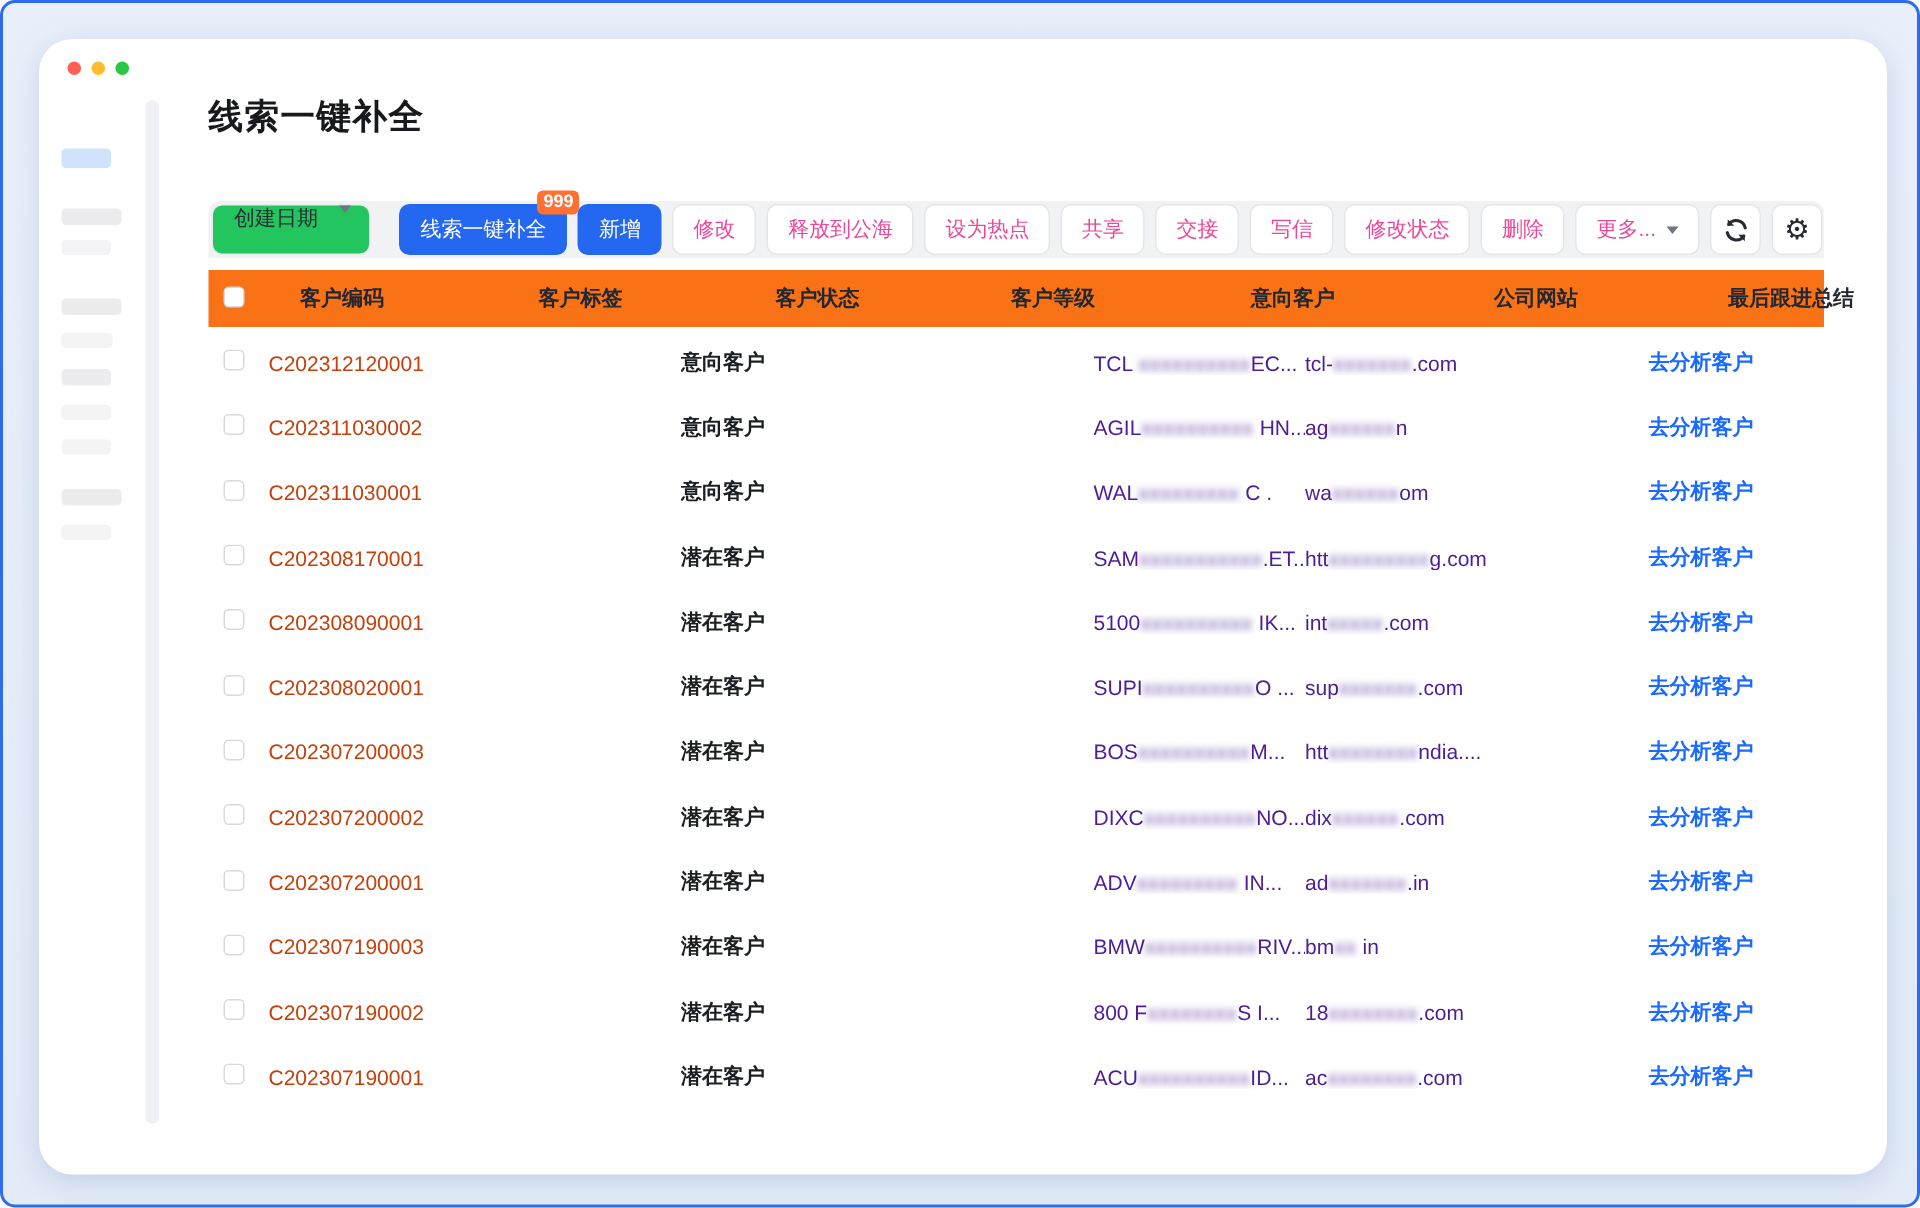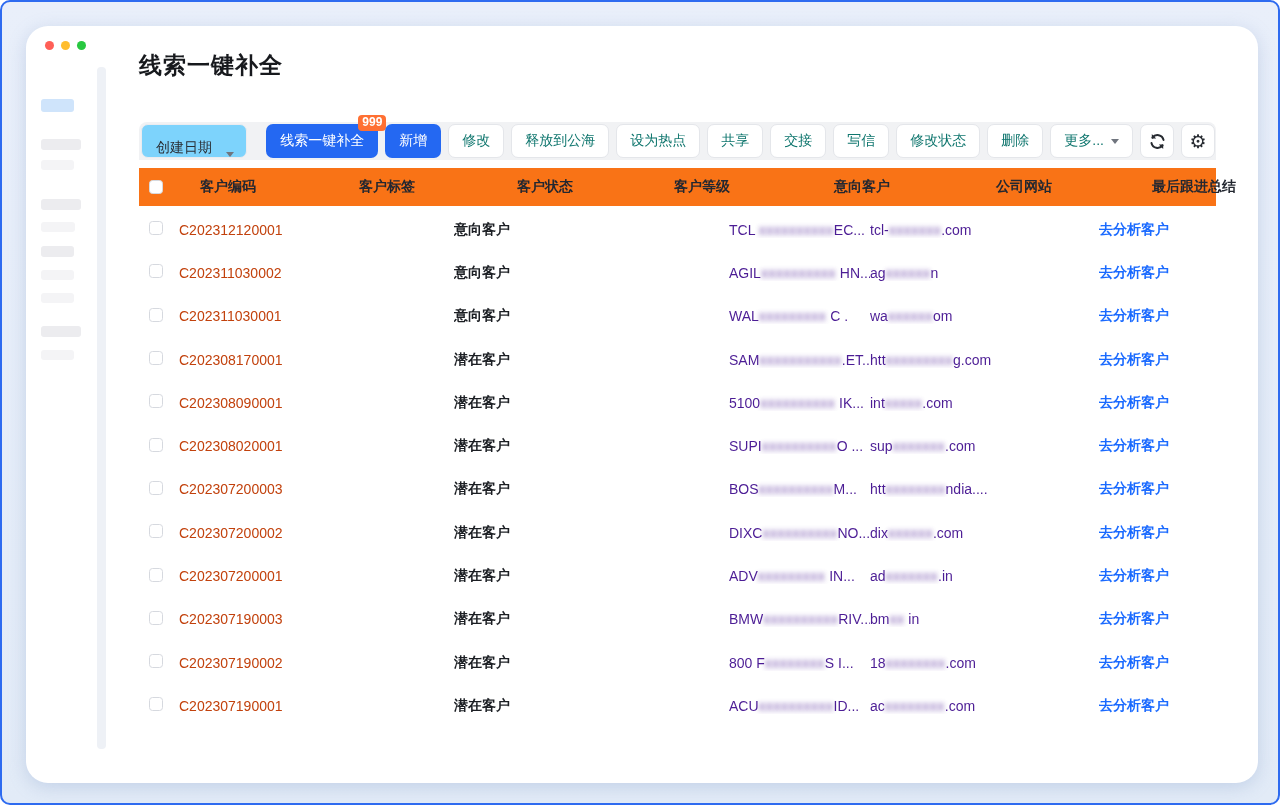--- a/index.html
+++ b/index.html
@@ -11,33 +11,33 @@
 
   
   .traffic { position:absolute; left:19px; top:15px; display:flex; gap:7px; }
   .dot { width:9px; height:9px; border-radius:50%; }
 
   
   .skeleton { position:absolute; border-radius:3px; }
   .side-strip { position:absolute; left:71px; top:41px; width:9px; height:682px; background:#eef1f6; border-radius:4px; }
 
   
-  .main { position:absolute; left:113px; top:24px; width:1077px; }
+  .main { position:absolute; left:113px; top:36px; width:1077px; }
   .page-title { font-size:23px; font-weight:700; color:#17191d; letter-spacing:1px; }
 
   
   .toolbar { margin-top:41px; height:38px; background:#f1f2f4; border-radius:8px 8px 0 0;
              display:flex; align-items:center; padding:0 1px; }
-  .select { height:34px; background:#7dd3fc; border:1px solid #ebecf0; border-radius:7px;
-            display:flex; align-items:flex-end; gap:14px; padding:0 12px 0 14px; margin-left:1px;
+  .select { height:34px; background:#22c55e; border:1px solid #ebecf0; border-radius:7px;
+            display:flex; align-items:flex-start; gap:14px; padding:0 12px 0 14px; margin-left:1px;
             font-size:14px; color:#2a2e34; cursor:pointer; }
   .caret { width:0; height:0; border-left:4.5px solid transparent; border-right:4.5px solid transparent; border-top:5.5px solid #70757e; }
   .tb-group { margin-left:auto; display:flex; align-items:center; gap:7px; }
   .btn { height:34px; border:1px solid #e4e6ea; background:#fff; border-radius:7px; padding:0 13px;
-         font-size:14px; color:#0f766e; display:flex; align-items:center; gap:7px; cursor:pointer; white-space:nowrap; }
+         font-size:14px; color:#ec4899; display:flex; align-items:center; gap:7px; cursor:pointer; white-space:nowrap; }
   .btn-primary { position:relative; height:34px; border:none; border-radius:7px; padding:0 14px;
                  font-size:14px; font-weight:500; color:#fff; display:flex; align-items:center; cursor:pointer; }
   .badge { position:absolute; top:-9px; right:-8px; color:#fff; font-size:12px; font-weight:700;
            padding:1px 4px 2px; border-radius:4px; line-height:13px; }
   .icon-btn { width:34px; height:34px; border:1px solid #e4e6ea; background:#fff; border-radius:7px;
               display:flex; align-items:center; justify-content:center; cursor:pointer; }
   .gear { font-size:19px; color:#272b31; line-height:1; }
 
   
   .grid-row { display:grid; grid-template-columns:40px 138px 137px 136px 139px 141px 135px 94px 117px; align-items:center; }

